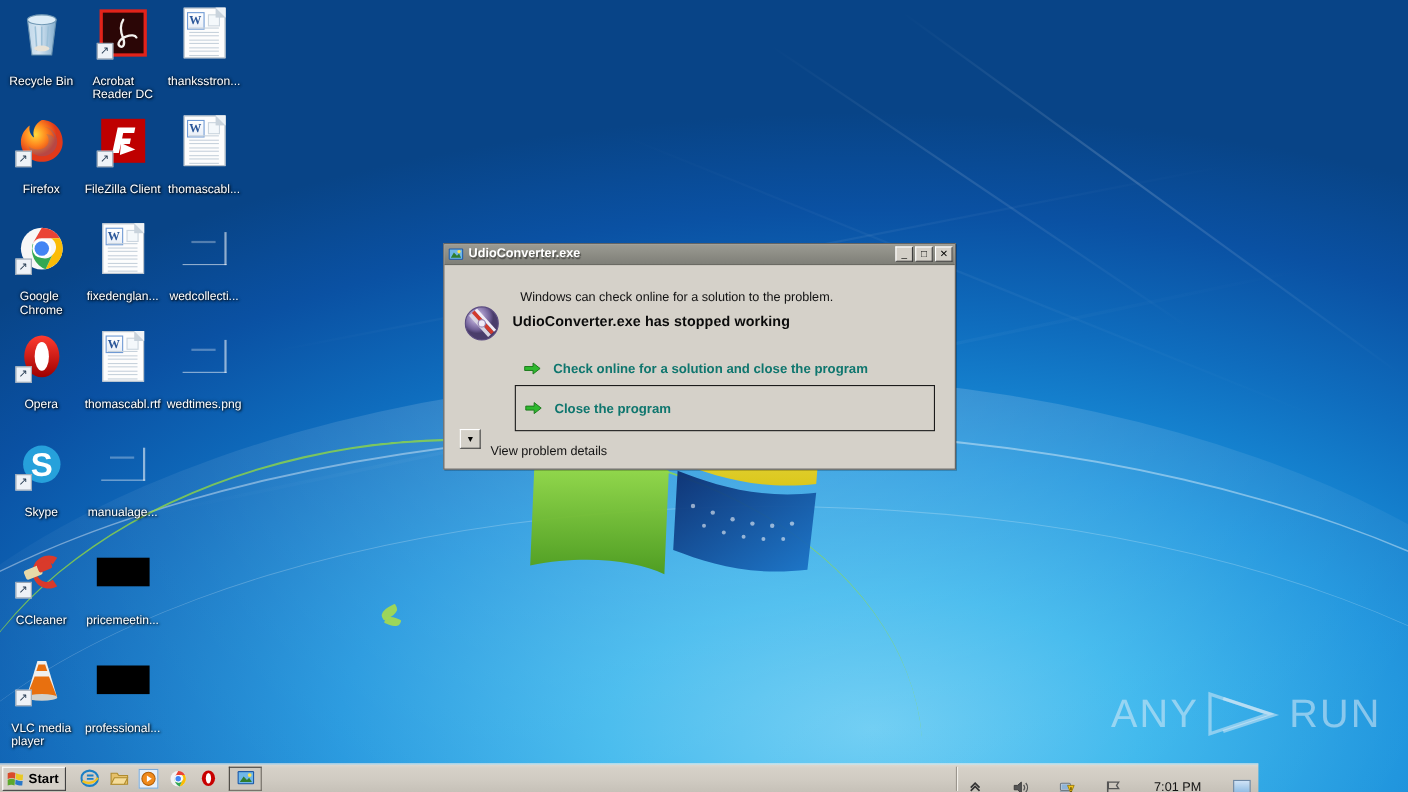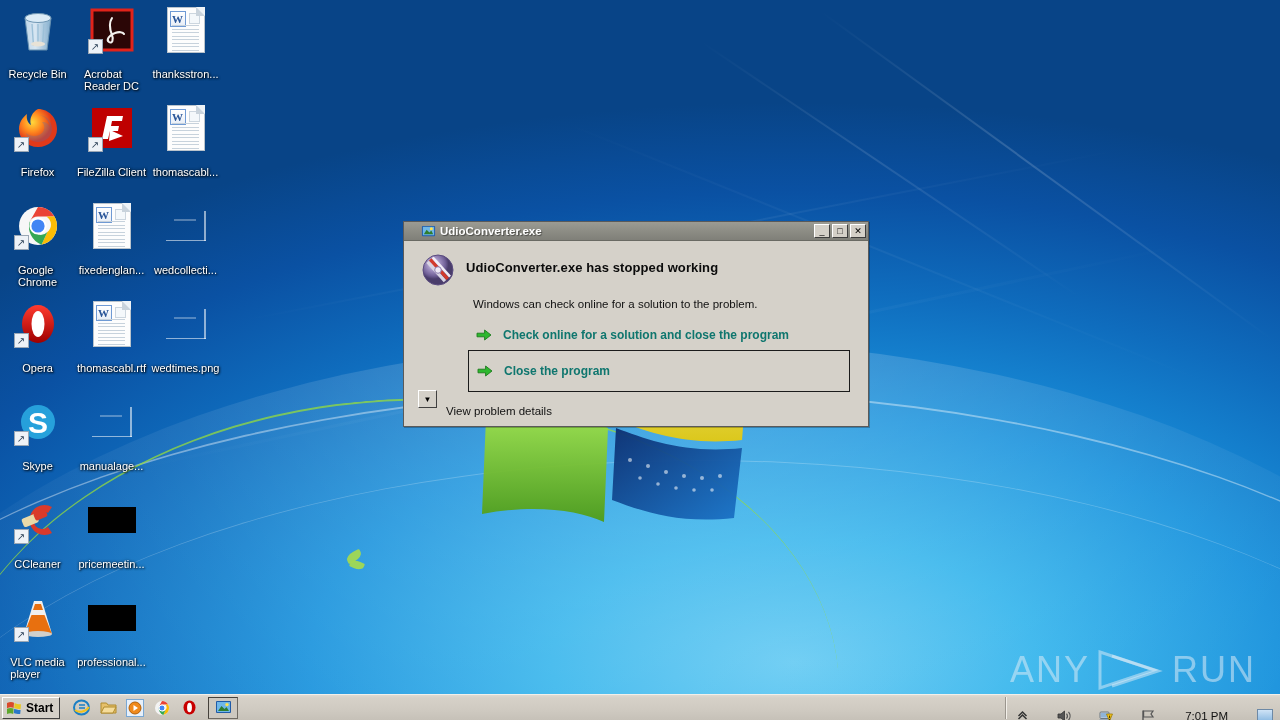--- a/index.html
+++ b/index.html
@@ -72,21 +72,21 @@
     border-radius: 60% 10% 60% 10%;
   }
   .leaf:before{ left:2px; top:0px; width:16px; height:9px; transform: rotate(-28deg); }
   .leaf:after { left:6px; top:9px; width:14px; height:8px; transform: rotate(22deg); }
 
   
   #win-flag { position: absolute; left: 480px; top: 300px; width: 290px; height: 225px; pointer-events:none;}
 
   
   #anyrun {
-    position: absolute; left: 1010px; top: 646px;
+    position: absolute; left: 1010px; top: 625px;
     display: flex; align-items: center; gap: 4px;
     color: rgba(226,238,248,.52);
     font-size: 36px; letter-spacing: 2px;
     font-family: "Liberation Sans", sans-serif;
     pointer-events: none; user-select: none;
   }
 
   
   #icon-grid { position: absolute; left: 0; top: 0; }
   .dicon {
@@ -146,21 +146,21 @@
     width: 466px; height: 206px;
     background: #d5d1c9;
     border: 1px solid #5a5a5a;
     box-shadow: 1px 1px 0 rgba(0,0,0,.25);
     font-size: 12px;
   }
   #dlg-titlebar {
     height: 19px;
     background: linear-gradient(180deg, #9b9b93 0%, #8d8d85 50%, #7f7f78 100%);
     display: flex; align-items: center;
-    padding: 0 2px 0 17px;
+    padding: 0 2px 0 3px;
     border-bottom: 1px solid #6a6a63;
   }
   #dlg-titlebar .t-icon { width: 15px; height: 15px; margin-right: 4px; flex: none; }
   #dlg-title {
     flex: 1 1 auto;
     color: #ffffff; font-size: 11.5px; font-weight: bold;
     text-shadow: 1px 1px 1px rgba(0,0,0,.45);
     white-space: nowrap; overflow: hidden;
   }
   .winbtn {
@@ -211,21 +211,21 @@
     border: 1px solid #ffffff;
     border-right-color: #404040; border-bottom-color: #404040;
     display: flex; align-items: center; justify-content: center;
     font-size: 8px; color: #000; cursor: default;
   }
   #details-label { font-size: 11.5px; color: #111; margin-top: 24px; }
 
   
   #taskbar {
     position: absolute; left: 0; bottom: 0;
-    width: 1280px; height: 26px;
+    width: 1144px; height: 26px;
     background: linear-gradient(180deg,#ded9d1 0%, #d6d1c8 12%, #cfcac1 60%, #c6c1b8 100%);
     border-top: 1px solid #f2efe9;
     display: flex; align-items: center;
   }
   #start-button {
     margin-left: 2px;
     height: 22px; min-width: 57px;
     display: flex; align-items: center; gap: 4px;
     padding: 0 6px 0 3px;
     background: #d4d0c8;
@@ -605,20 +605,22 @@
         <circle cx="11" cy="5" r="1.6" fill="#ffe24d"></circle>
       </svg>
       <div id="dlg-title">UdioConverter.exe</div>
       <div class="winbtn">_</div>
       <div class="winbtn">□</div>
       <div class="winbtn">✕</div>
     </div>
 
     <div id="dlg-body">
 
+      <div id="dlg-sub">Windows can check online for a solution to the problem.</div>
+
       <div id="dlg-head">
         <svg id="app-icon" viewBox="0 0 32 32">
           <defs>
             <radialGradient id="disc" cx=".35" cy=".3">
               <stop offset="0" stop-color="#e8e2f2"></stop>
                 <stop offset=".45" stop-color="#9f8fc0"></stop>
               <stop offset=".8" stop-color="#6f5f96"></stop>
                 <stop offset="1" stop-color="#4a3d6b"></stop>
             </radialGradient>
           </defs>
@@ -628,22 +630,20 @@
             <rect x="12" y="3" width="3.4" height="26" fill="#d8d4e2"></rect>
             <rect x="15.6" y="3" width="3.4" height="26" fill="#d23a2c"></rect>
             <rect x="19.2" y="3" width="2.6" height="26" fill="#f0ecf6"></rect>
           </g>
           <circle cx="16" cy="16" r="3.3" fill="#efeaf6" stroke="#8c7cae"></circle>
           <circle cx="16" cy="16" r="15" fill="none" stroke="#5b4c80" stroke-width="1"></circle>
         </svg>
         <div id="dlg-heading">UdioConverter.exe has stopped working</div>
       </div>
 
-      <div id="dlg-sub">Windows can check online for a solution to the problem.</div>
-
       <div class="action-row first">
         <svg class="arrow-ico" viewBox="0 0 16 16">
           <path d="M1 6.2 L8.6 6.2 L8.6 3 L15 8 L8.6 13 L8.6 9.8 L1 9.8 Z" fill="#2eb82e" stroke="#1d7a1d" stroke-width=".9" stroke-linejoin="round"></path>
         </svg>
         <span class="action-label">Check online for a solution and close the program</span>
       </div>
 
       <div class="action-row focused">
         <svg class="arrow-ico" viewBox="0 0 16 16">
           <path d="M1 6.2 L8.6 6.2 L8.6 3 L15 8 L8.6 13 L8.6 9.8 L1 9.8 Z" fill="#2eb82e" stroke="#1d7a1d" stroke-width=".9" stroke-linejoin="round"></path>

